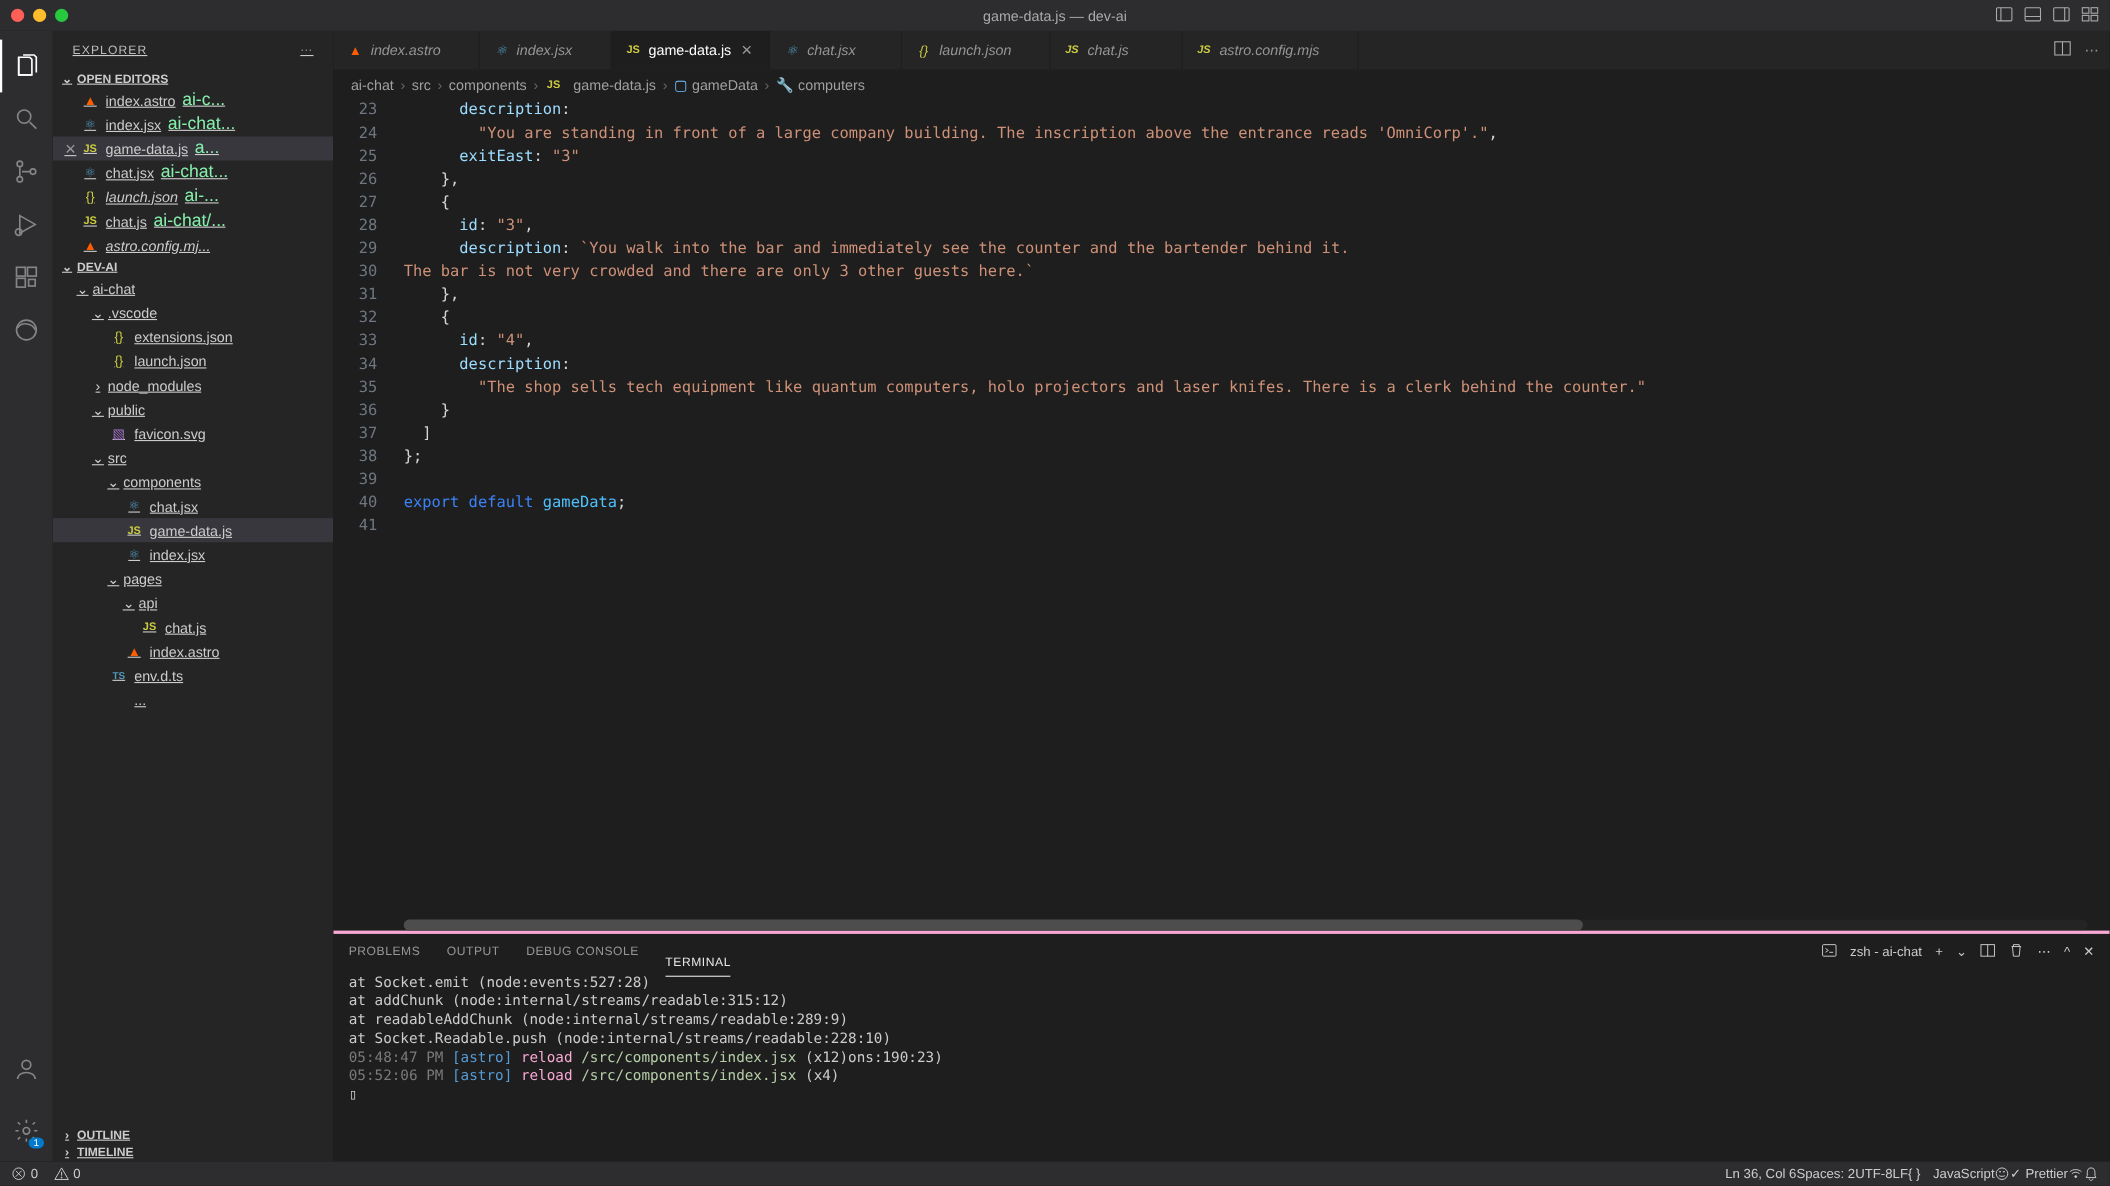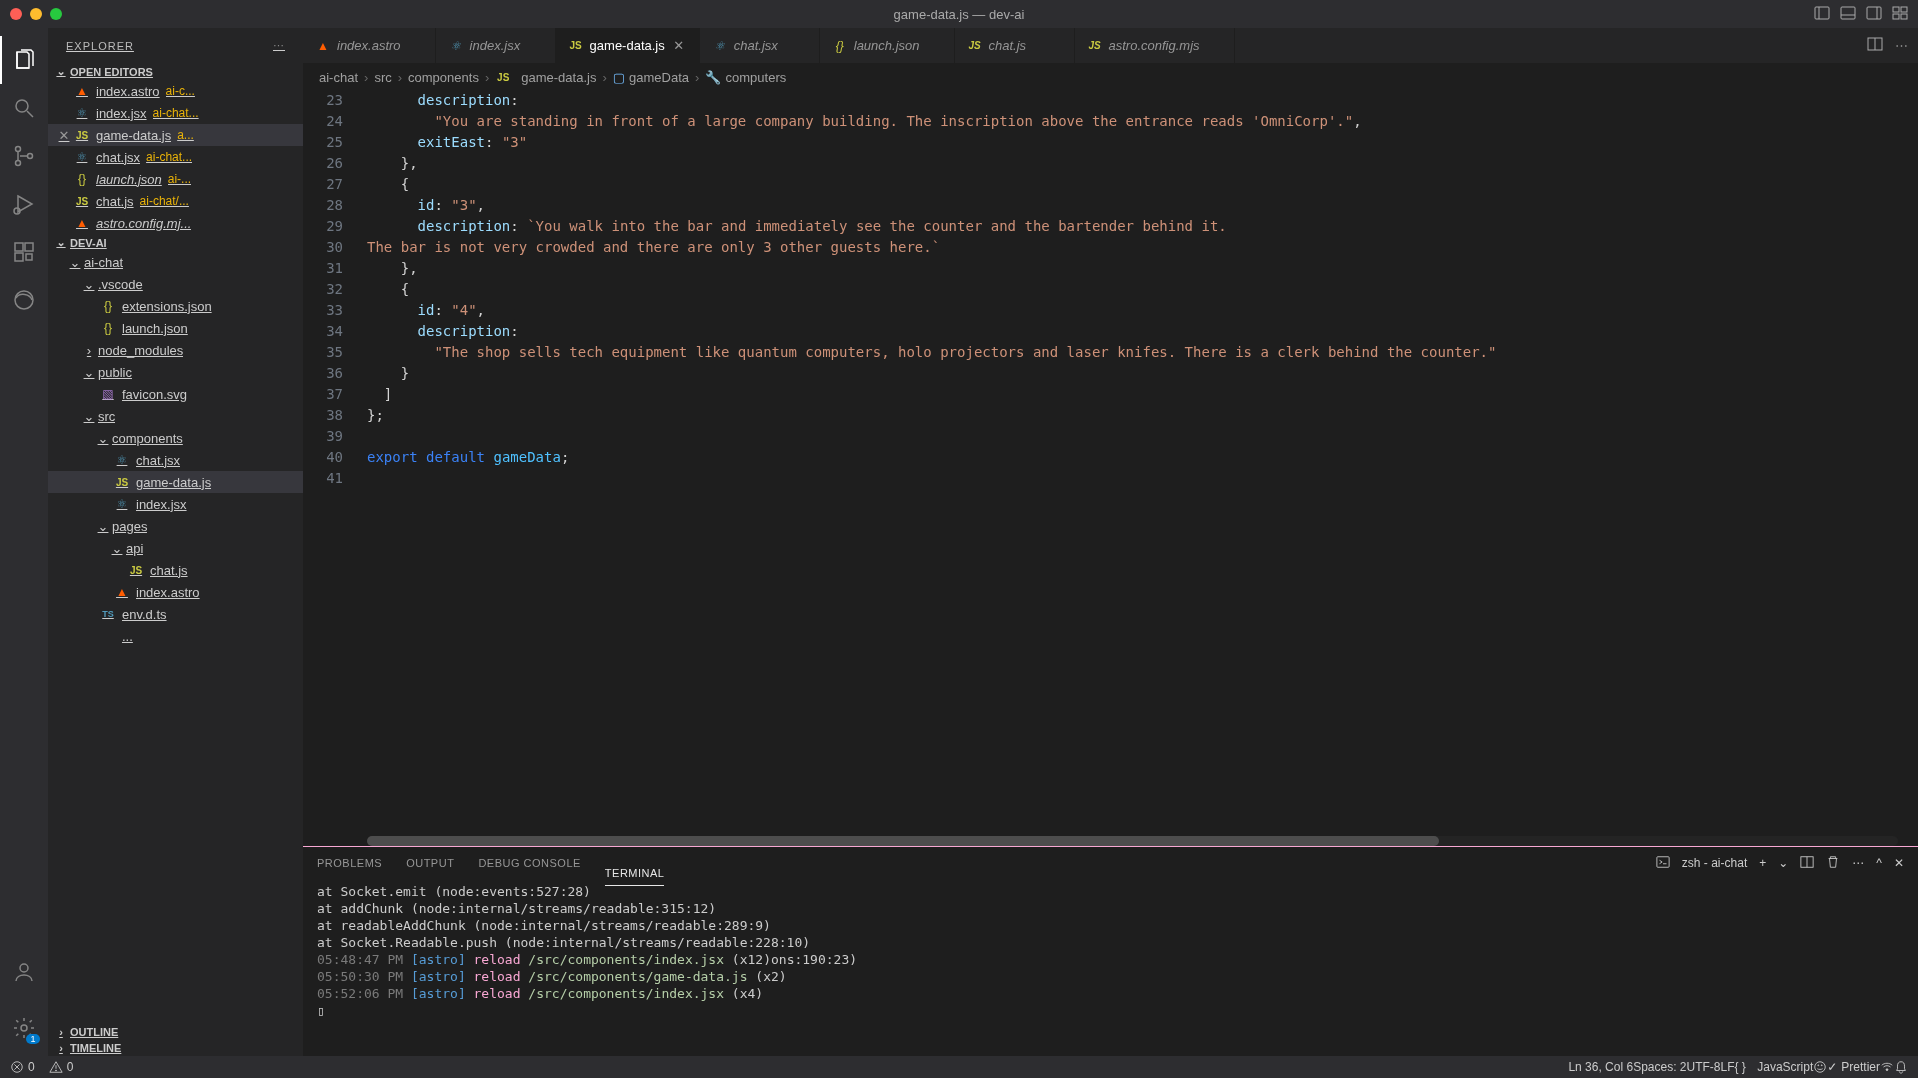--- a/index.html
+++ b/index.html
@@ -78,21 +78,21 @@
   font-size: 11px; font-weight: bold; color: #ccc; cursor: pointer;
 }
 .chev { width: 14px; display: inline-block; text-align: center; margin-right: 2px; }
 .tree { flex: 1; overflow-y: auto; font-size: 13px; }
 .tree-row {
   display: flex; align-items: center; height: 22px; padding-right: 8px;
   cursor: pointer; white-space: nowrap; overflow: hidden;
 }
 .tree-row.active { background: #37373d; }
 .tree-label { overflow: hidden; text-overflow: ellipsis; }
-.tree-desc { color: #eab308; margin-left: 6px; font-size: 12px; overflow: hidden; text-overflow: ellipsis; }
+.tree-desc { color: #86efac; margin-left: 6px; font-size: 16px; overflow: hidden; text-overflow: ellipsis; }
 .icon-sm { width: 16px; height: 16px; margin-right: 6px; display: inline-flex; align-items: center; justify-content: center; font-size: 12px; }
 .close-x { width: 16px; text-align: center; color: #999; margin-right: 2px; visibility: hidden; }
 .tree-row.openeditor .close-x { visibility: hidden; }
 .tree-row.openeditor.active .close-x { visibility: visible; }
 
 .editor-area { flex: 1; display: flex; flex-direction: column; background: #1e1e1e; overflow: hidden; }
 .tabs {
   height: 36px; background: #252526; display: flex; align-items: stretch;
   border-bottom: 1px solid #1e1e1e;
 }
@@ -130,21 +130,21 @@
 .tok-kw { color: #3b82f6; }
 .tok-var { color: #4fc1ff; }
 .code-line { min-height: 21px; }
 .hscroll {
   position:absolute; bottom:0; left:64px; right:20px; height:10px;
   background: #2a2a2a80; border-radius: 5px;
 }
 .hscroll-thumb { position:absolute; left:0; width:70%; top:0; bottom:0; background:#4d4d4d; border-radius:5px; }
 
 .panel {
-  height: 210px; border-top: 1px solid #f9a8d4; background: #1e1e1e;
+  height: 210px; border-top: 3px solid #f9a8d4; background: #1e1e1e;
   display: flex; flex-direction: column;
 }
 .panel-tabs {
   display: flex; align-items: center; padding: 0 14px; height: 32px; gap: 24px;
   font-size: 11px; color: #969696;
 }
 .panel-tab { cursor: pointer; padding: 6px 0; letter-spacing: 0.5px; }
 .panel-tab.active { color: #e7e7e7; border-bottom: 1px solid #e7e7e7; margin-top: 20px; }
 .panel-right { margin-left: auto; display: flex; align-items: center; gap: 12px; color: #ccc; font-size: 12px;}
 .panel-body {
@@ -534,21 +534,20 @@
           <span>^</span>
           <span>✕</span>
         </div>
       </div>
       <div class="panel-body" id="terminal-body">
           <div>    at Socket.emit (node:events:527:28)</div>
           <div>    at addChunk (node:internal/streams/readable:315:12)</div>
           <div>    at readableAddChunk (node:internal/streams/readable:289:9)</div>
           <div>    at Socket.Readable.push (node:internal/streams/readable:228:10)</div>
           <div><span class="term-time">05:48:47 PM</span> <span class="term-tag">[astro]</span> <span class="term-reload">reload</span> <span class="term-path">/src/components/index.jsx</span> <span>(x12)ons:190:23)</span></div>
-          <div><span class="term-time">05:50:30 PM</span> <span class="term-tag">[astro]</span> <span class="term-reload">reload</span> <span class="term-path">/src/components/game-data.js</span> <span>(x2)</span></div>
           <div><span class="term-time">05:52:06 PM</span> <span class="term-tag">[astro]</span> <span class="term-reload">reload</span> <span class="term-path">/src/components/index.jsx</span> <span>(x4)</span></div>
           <div>▯</div>
         </div>
     </div>
   </div>
 </div>
 
 <div class="statusbar">
   <span class="sb-item">
     <svg width="14" height="14" viewBox="0 0 16 16" fill="none" stroke="#ccc">

